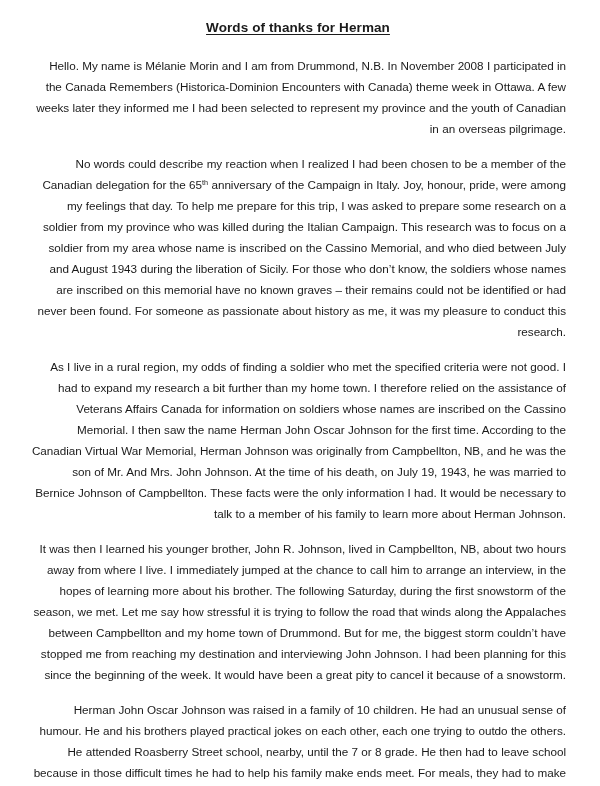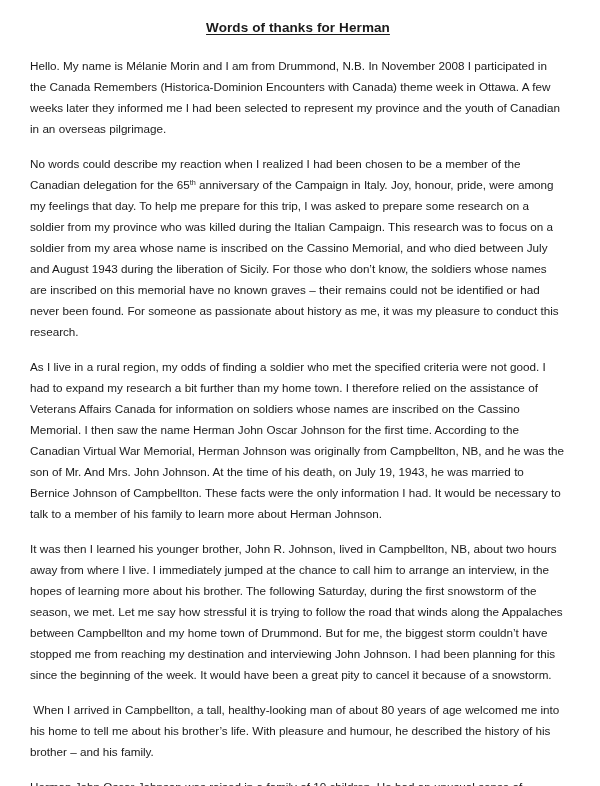--- a/index.html
+++ b/index.html
@@ -33,21 +33,21 @@
     line-height: 20px;
     letter-spacing: 0.1px;
   }
   .body-block {
     margin-top: 17px;
   }
   p.para {
     margin: 0 0 14px 0;
     font-size: 11.7px;
     line-height: 21px;
-    text-align: left;
+    text-align: right;
     white-space: pre-wrap;
     letter-spacing: -0.02px;
     word-spacing: 0.1px;
   }
   p.para:last-child {
     margin-bottom: 0;
   }
   sup {
     font-size: 0.62em;
     vertical-align: 0.52em;
@@ -60,17 +60,16 @@
 
 <div class="page">
 
   <h1 class="doc-title">Words of thanks for Herman</h1>
 
   <div class="body-block">
       <p class="para" id="para-1">Hello. My name is Mélanie Morin and I am from Drummond, N.B. In November 2008 I participated in the Canada Remembers (Historica-Dominion Encounters with Canada) theme week in Ottawa. A few weeks later they informed me I had been selected to represent my province and the youth of Canadian in an overseas pilgrimage.</p>
       <p class="para" id="para-2">No words could describe my reaction when I realized I had been chosen to be a member of the Canadian delegation for the 65<sup>th</sup> anniversary of the Campaign in Italy. Joy, honour, pride, were among my feelings that day. To help me prepare for this trip, I was asked to prepare some research on a soldier from my province who was killed during the Italian Campaign. This research was to focus on a soldier from my area whose name is inscribed on the Cassino Memorial, and who died between July and August 1943 during the liberation of Sicily. For those who don’t know, the soldiers whose names are inscribed on this memorial have no known graves – their remains could not be identified or had never been found. For someone as passionate about history as me, it was my pleasure to conduct this research.</p>
       <p class="para" id="para-3">As I live in a rural region, my odds of finding a soldier who met the specified criteria were not good. I had to expand my research a bit further than my home town. I therefore relied on the assistance of Veterans Affairs Canada for information on soldiers whose names are inscribed on the Cassino Memorial. I then saw the name Herman John Oscar Johnson for the first time. According to the Canadian Virtual War Memorial, Herman Johnson was originally from Campbellton, NB, and he was the son of Mr. And Mrs. John Johnson. At the time of his death, on July 19, 1943, he was married to Bernice Johnson of Campbellton. These facts were the only information I had. It would be necessary to talk to a member of his family to learn more about Herman Johnson.</p>
       <p class="para" id="para-4">It was then I learned his younger brother, John R. Johnson, lived in Campbellton, NB, about two hours away from where I live. I immediately jumped at the chance to call him to arrange an interview, in the hopes of learning more about his brother. The following Saturday, during the first snowstorm of the season, we met. Let me say how stressful it is trying to follow the road that winds along the Appalaches between Campbellton and my home town of Drummond. But for me, the biggest storm couldn’t have stopped me from reaching my destination and interviewing John Johnson. I had been planning for this since the beginning of the week. It would have been a great pity to cancel it because of a snowstorm.</p>
-      <p class="para" id="para-5"> When I arrived in Campbellton, a tall, healthy-looking man of about 80 years of age welcomed me into his home to tell me about his brother’s life. With pleasure and humour, he described the history of his brother – and his family.</p>
       <p class="para" id="para-6">Herman John Oscar Johnson was raised in a family of 10 children. He had an unusual sense of humour. He and his brothers played practical jokes on each other, each one trying to outdo the others. He attended Roasberry Street school, nearby, until the 7 or 8 grade. He then had to leave school because in those difficult times he had to help his family make ends meet. For meals, they had to make do with what they had. One of their dinners was goat meat, hard as rock. He detested it.</p>
     </div>
 
 </div>
 
 </body></html>

